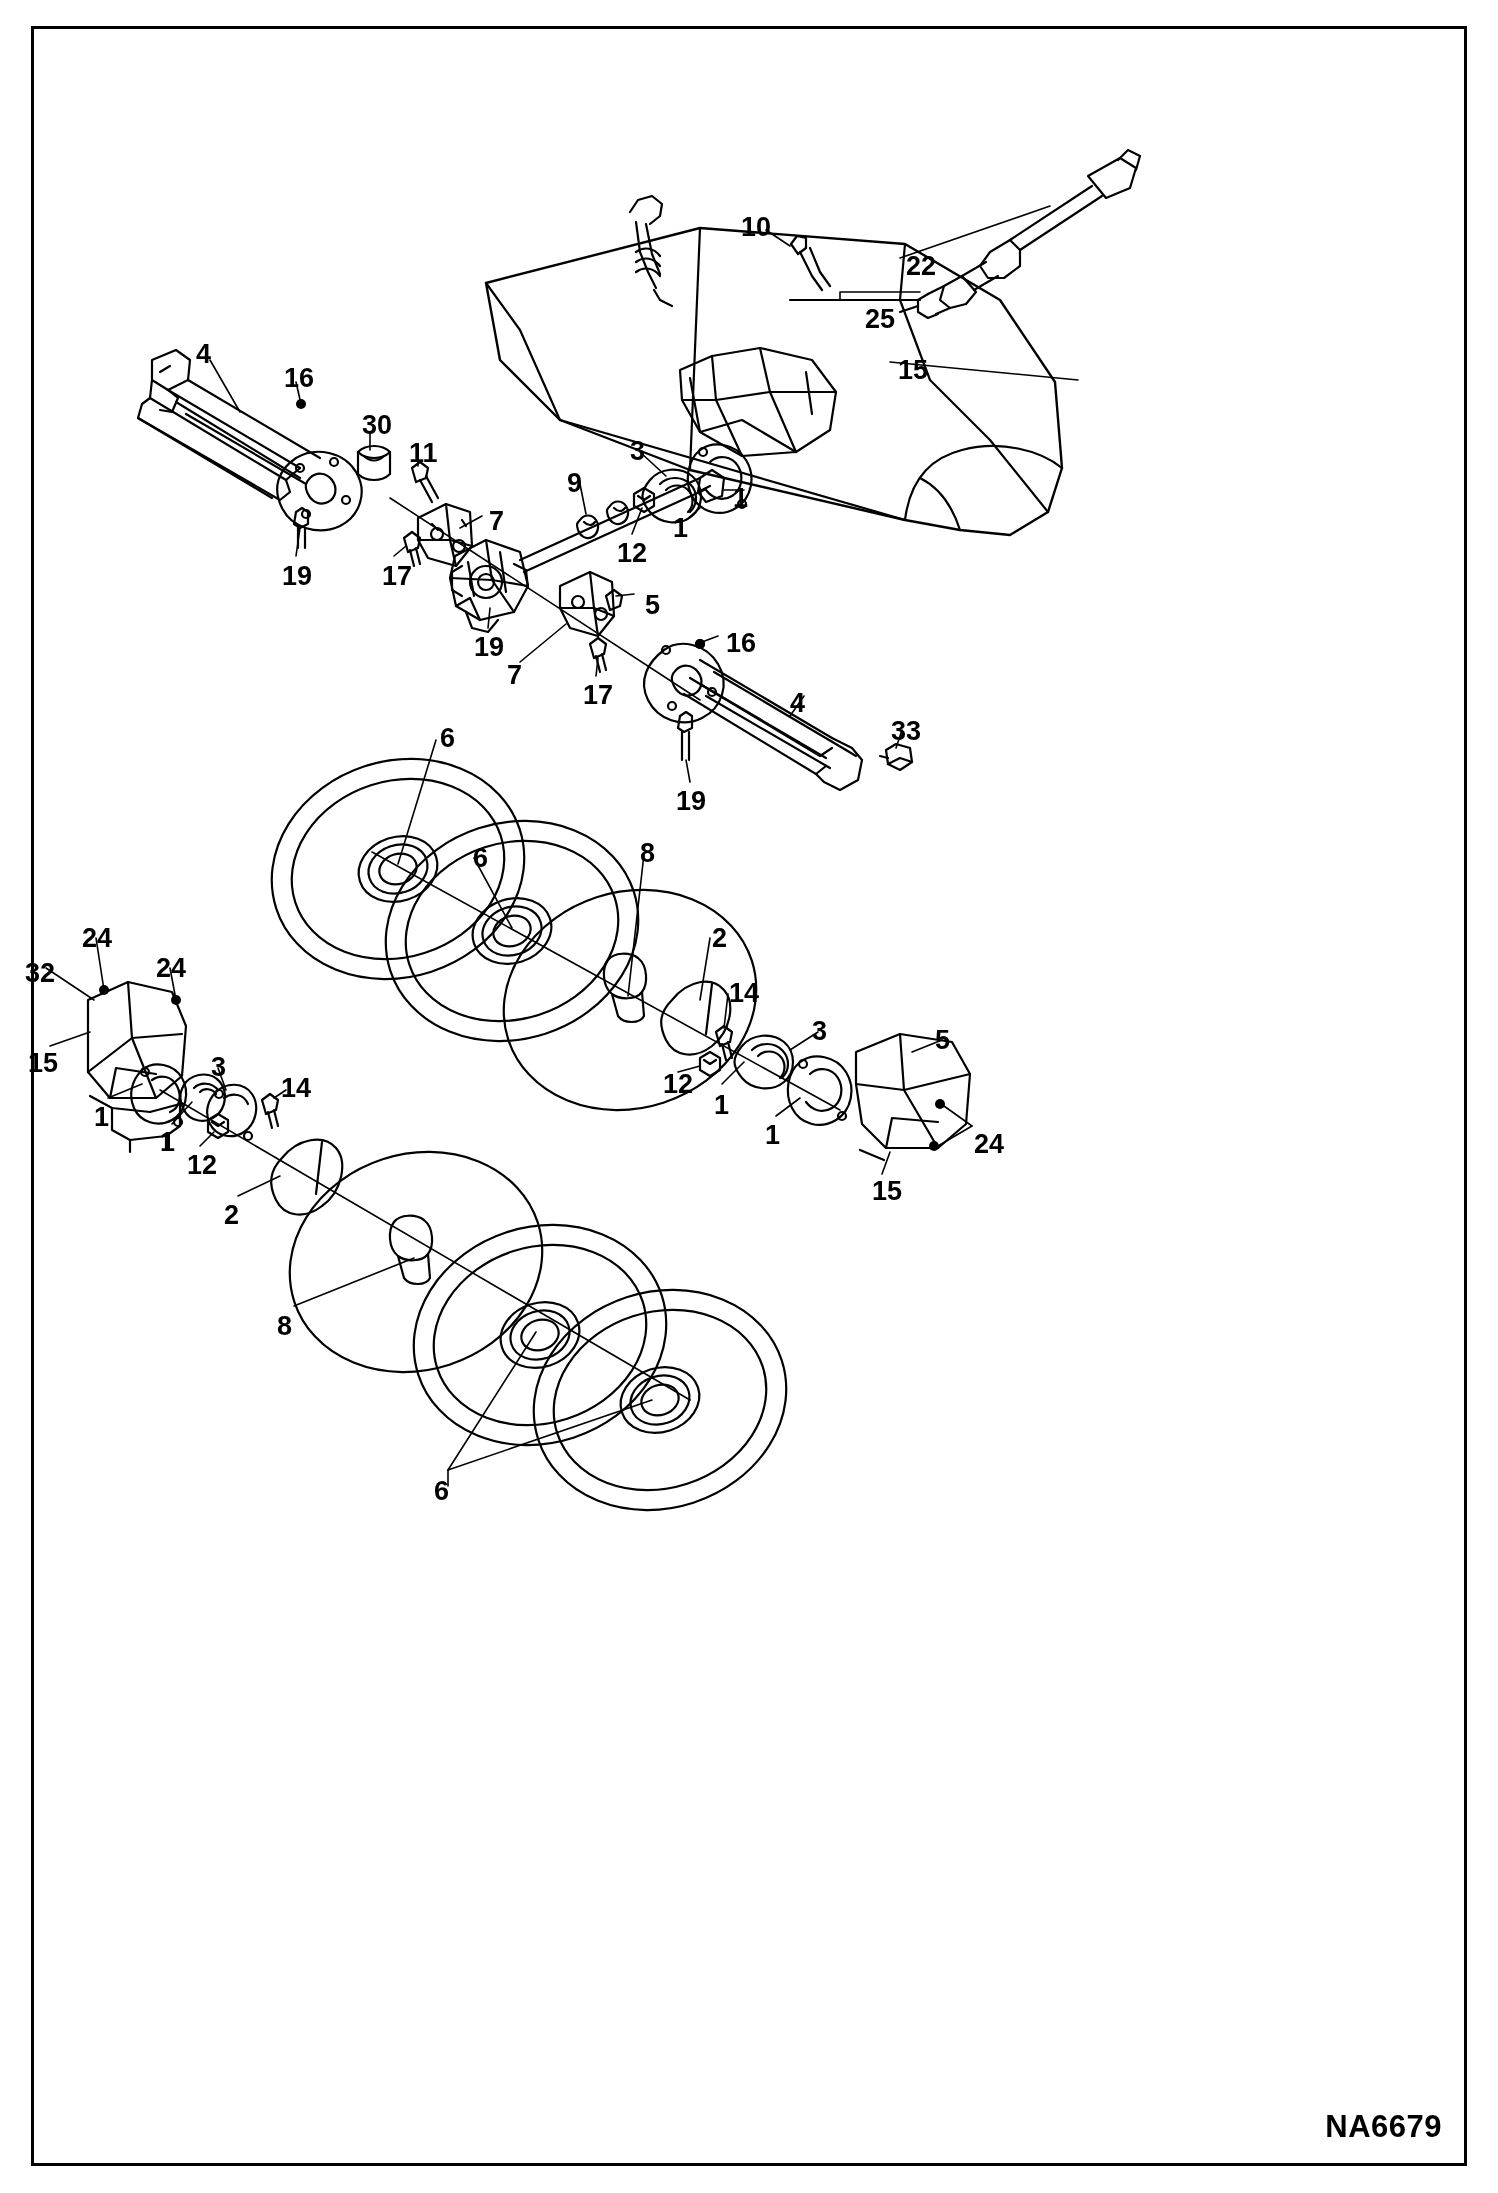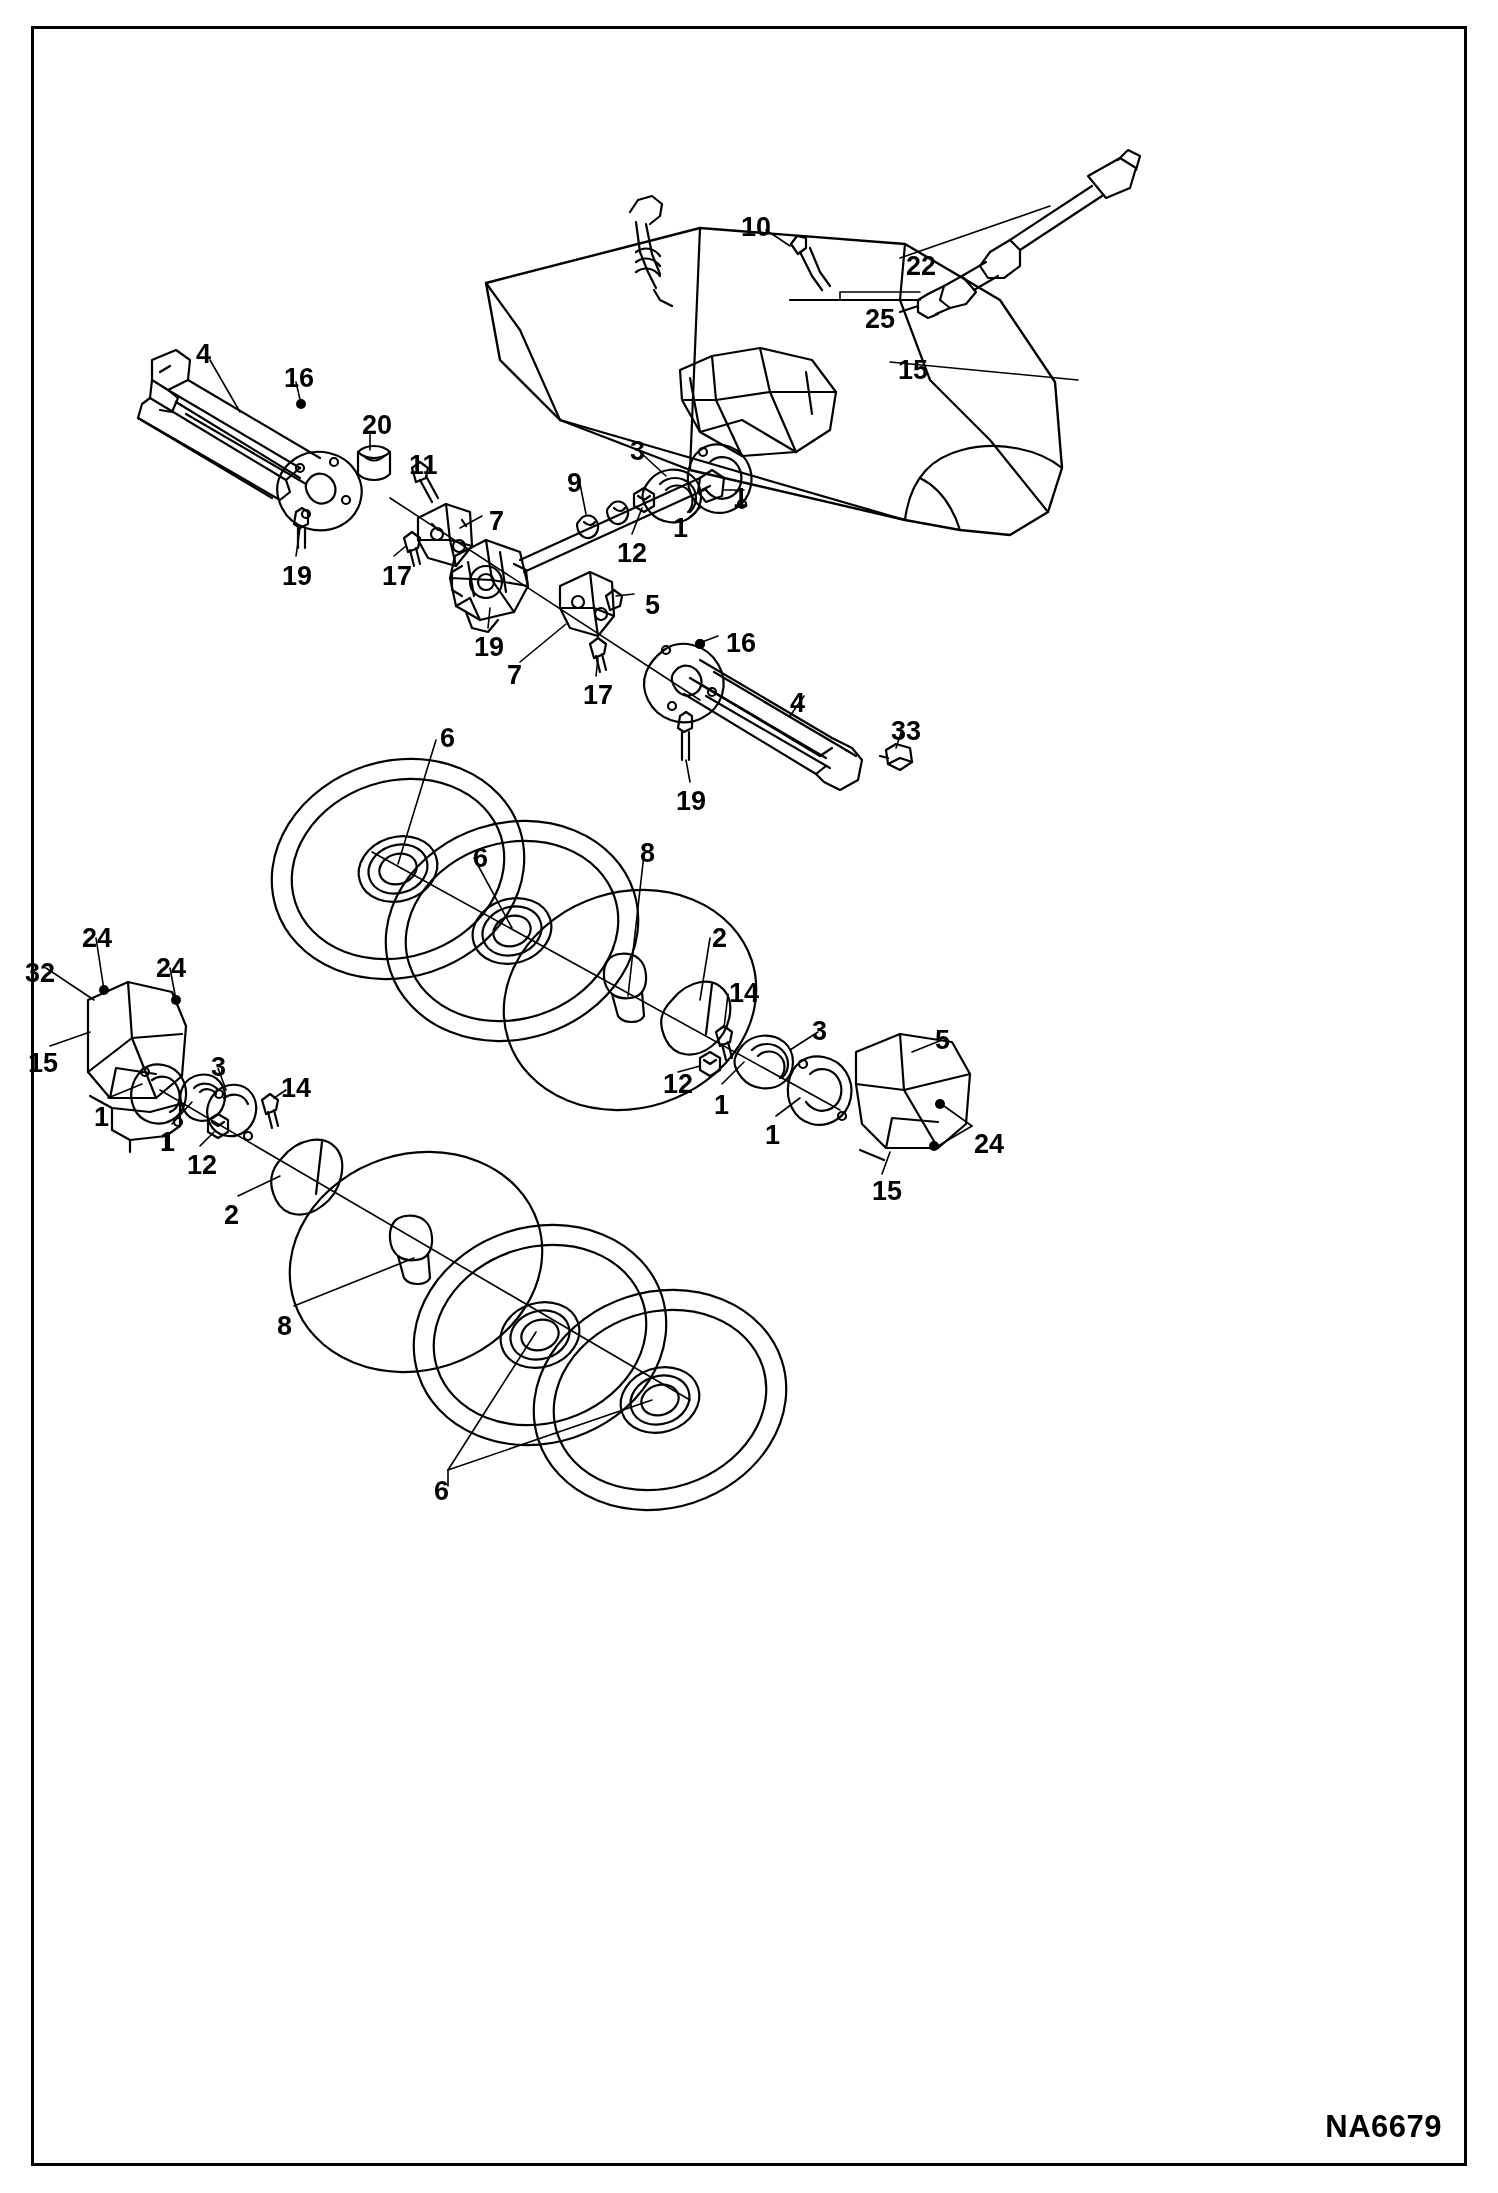--- a/index.html
+++ b/index.html
@@ -438,22 +438,22 @@
       <path d="M448,1470 L448,1486" stroke-width="1.6"></path>
     </g>
   </svg>
 
   <div class="callout" style="left:741px; top:214px;">10</div>
   <div class="callout" style="left:906px; top:253px;">22</div>
   <div class="callout" style="left:838px; top:306px;margin-left:27px;">25</div>
   <div class="callout" style="left:898px; top:357px;">15</div>
   <div class="callout" style="left:196px; top:341px;">4</div>
   <div class="callout" style="left:284px; top:365px;">16</div>
-  <div class="callout" style="left:362px; top:412px;">20</div>
-  <div class="callout" style="left:409px; top:440px;margin-top:12px;">11</div>
+  <div class="callout" style="left:362px; top:412px;">30</div>
+  <div class="callout" style="left:409px; top:440px;">11</div>
   <div class="callout" style="left:630px; top:438px;">3</div>
   <div class="callout" style="left:567px; top:470px;">9</div>
   <div class="callout" style="left:733px; top:485px;">1</div>
   <div class="callout" style="left:673px; top:515px;">1</div>
   <div class="callout" style="left:489px; top:508px;">7</div>
   <div class="callout" style="left:617px; top:540px;">12</div>
   <div class="callout" style="left:382px; top:563px;">17</div>
   <div class="callout" style="left:282px; top:563px;">19</div>
   <div class="callout" style="left:645px; top:592px;">5</div>
   <div class="callout" style="left:474px; top:634px;">19</div>

